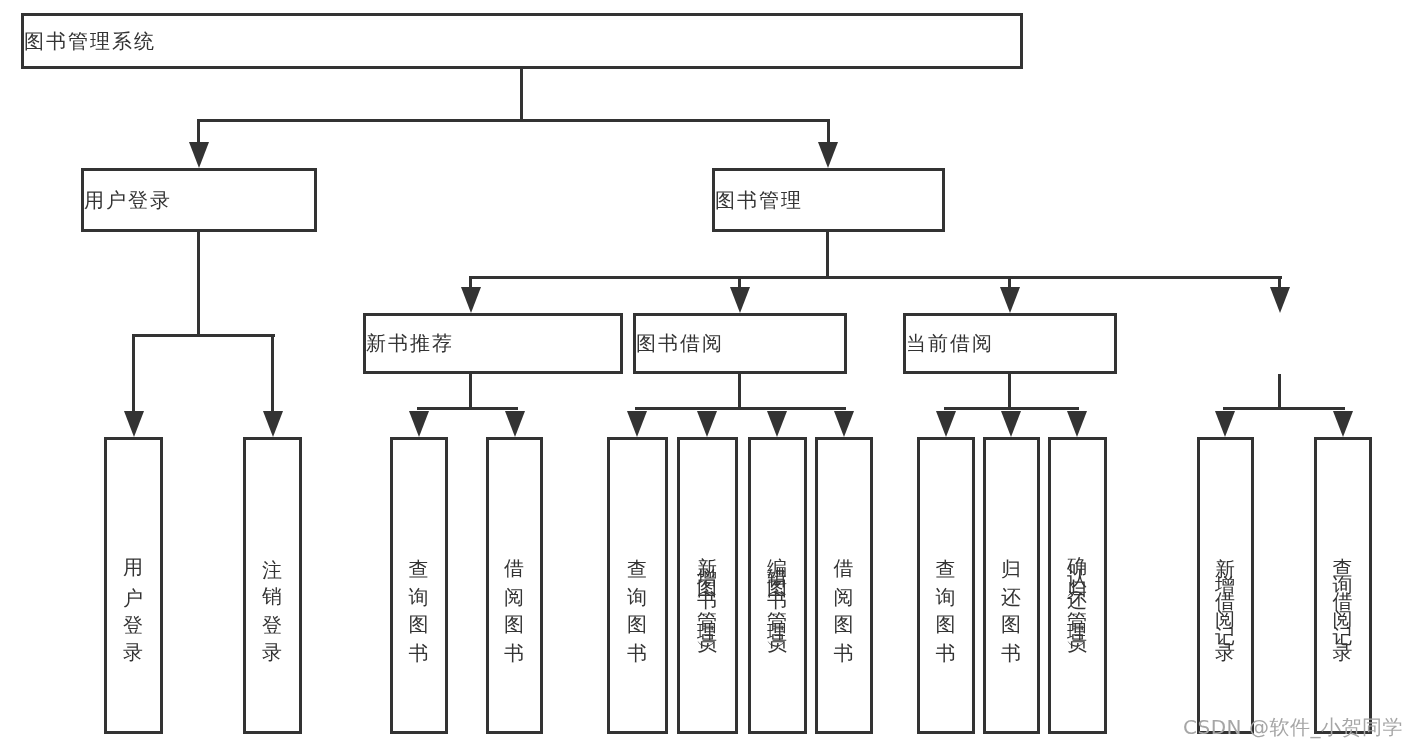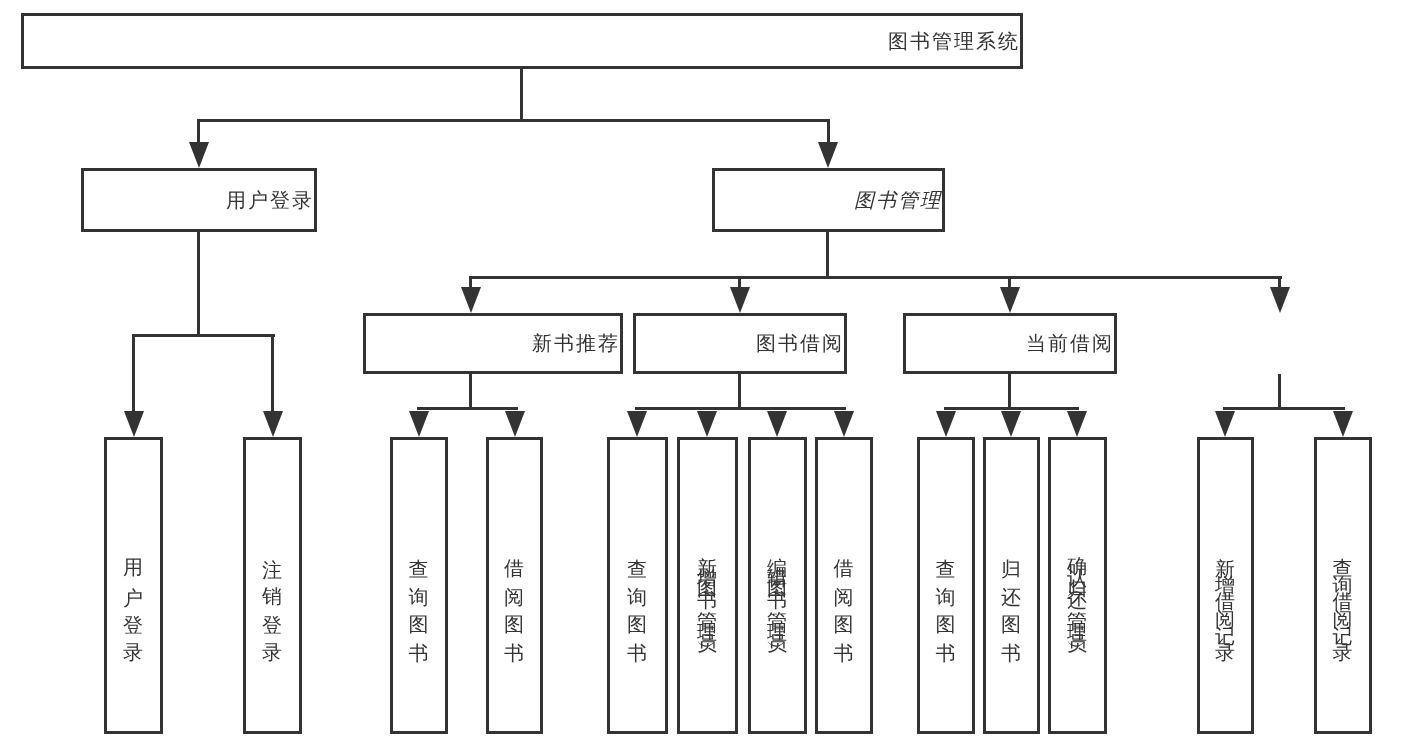--- a/index.html
+++ b/index.html
@@ -12,21 +12,21 @@
     overflow:hidden;
   }
   
   .node{
     position:absolute;
     box-sizing:border-box;
     border:3px solid #333333;
     background:#ffffff;
     display:flex;
     align-items:center;
-    justify-content:flex-end;
+    justify-content:flex-start;
   }
   .node.h span{
     font-size:20px;
     letter-spacing:2px;
     white-space:nowrap;
   }
   .node.v{
     align-items:center;
     justify-content:center;
   }
@@ -91,28 +91,28 @@
   <div class="hl" style="left:944px;top:407px;width:135px;"></div>
   <div class="hl" style="left:1223px;top:407px;width:122px;"></div>
 
   <div class="node h" style="left:21px;top:13px;width:1002px;height:56px;">
     <span>图书管理系统</span>
   </div>
 
   <div class="node h" style="left:81px;top:168px;width:236px;height:64px;">
     <span>用户登录</span>
   </div>
-  <div class="node h" style="left:712px;top:168px;width:233px;height:64px;font-style:italic;">
+  <div class="node h" style="left:712px;top:168px;width:233px;height:64px;">
     <span>图书管理</span>
   </div>
 
   <div class="node h" style="left:363px;top:313px;width:260px;height:61px;">
     <span>新书推荐</span>
   </div>
-  <div class="node h" style="left:633px;top:313px;width:214px;height:61px;padding-left:24px;">
+  <div class="node h" style="left:633px;top:313px;width:214px;height:61px;">
     <span>图书借阅</span>
   </div>
   <div class="node h" style="left:903px;top:313px;width:214px;height:61px;">
     <span>当前借阅</span>
   </div>
 
   <div class="node v ls4" style="left:104px;top:437px;width:59px;height:297px;">
     <span>用户登录</span>
   </div>
   <div class="node v ls4" style="left:243px;top:437px;width:59px;height:297px;">
@@ -175,14 +175,15 @@
   <div class="arw" style="left:767px;top:411px;"></div>
   <div class="arw" style="left:834px;top:411px;"></div>
 
   <div class="arw" style="left:936px;top:411px;"></div>
   <div class="arw" style="left:1001px;top:411px;"></div>
   <div class="arw" style="left:1067px;top:411px;"></div>
 
   <div class="arw" style="left:1215px;top:411px;"></div>
   <div class="arw" style="left:1333px;top:411px;"></div>
 
+  <div class="watermark">CSDN @软件_小贺同学</div>
 
 </div>
 
 </body></html>

